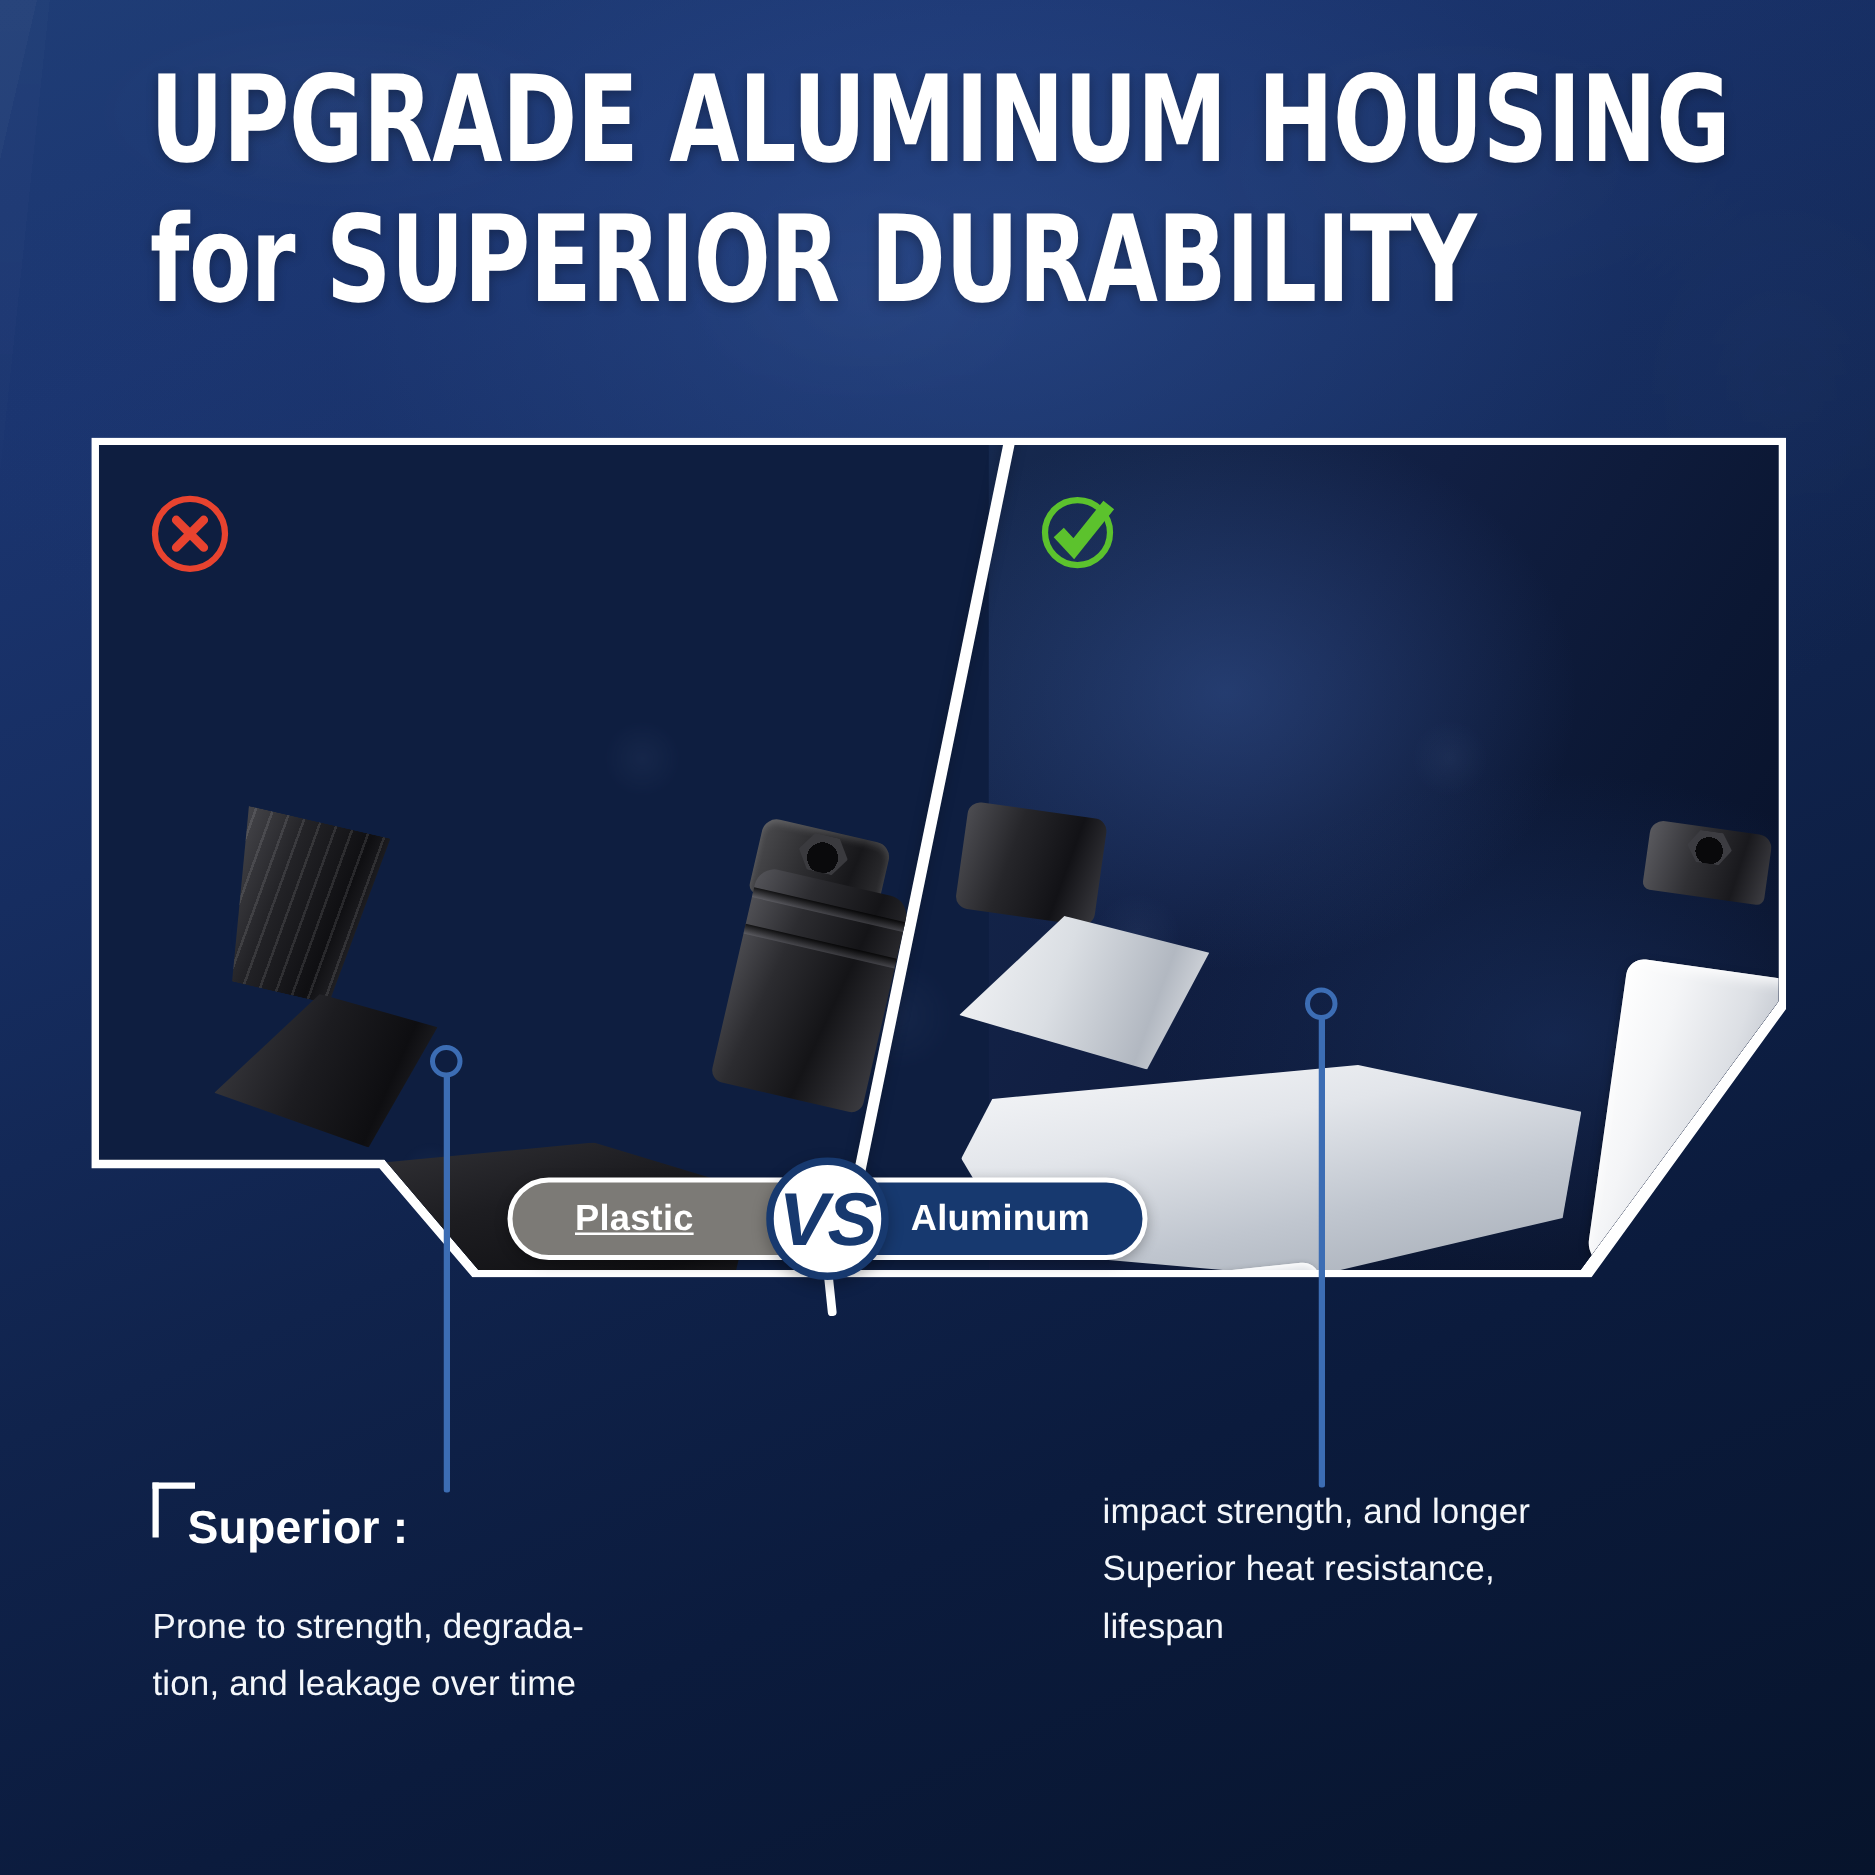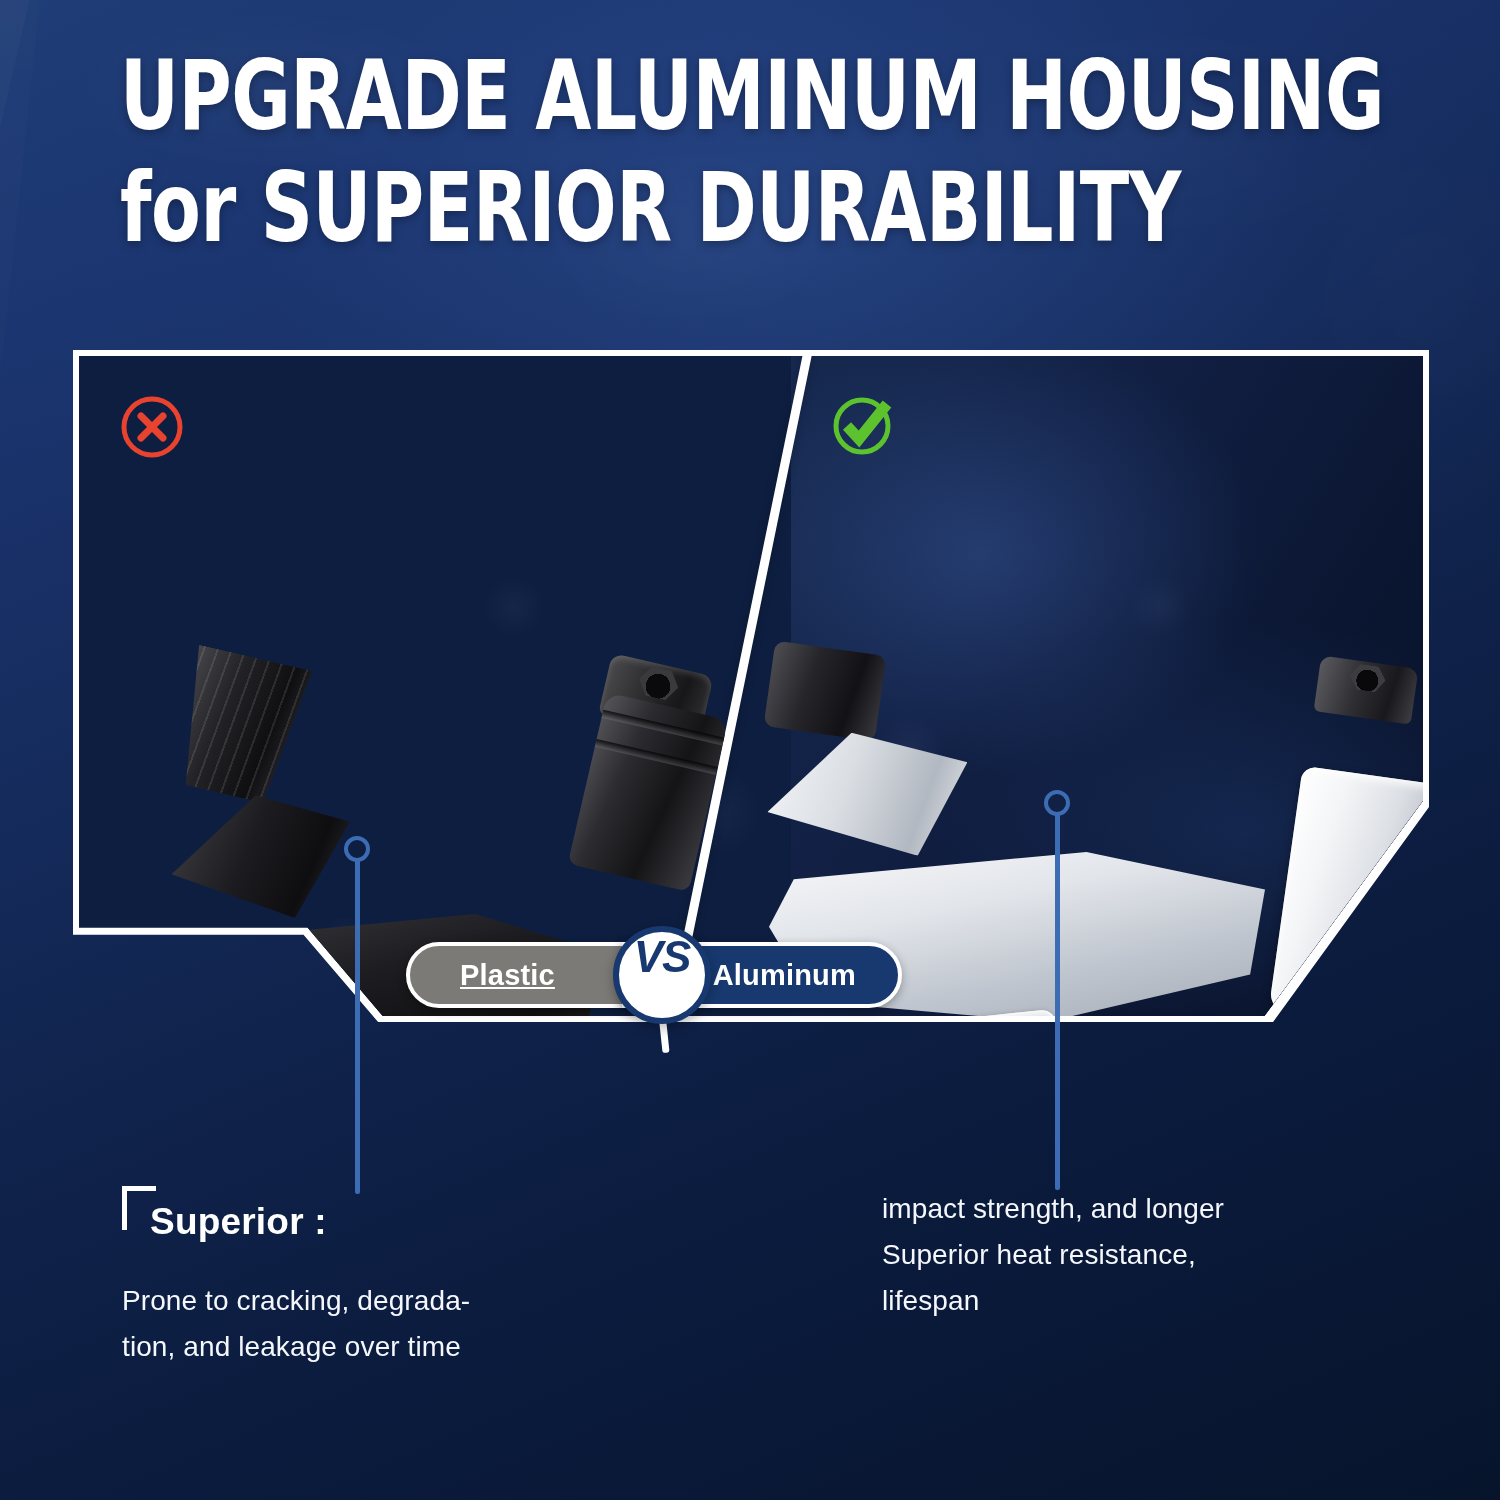--- a/index.html
+++ b/index.html
@@ -333,43 +333,44 @@
   .vs-pill-left {
     left: 0;
     width: 274px;
     background: #7c7a76;
     border-radius: 33px 0 0 33px;
     justify-content: flex-start;
     padding-left: 50px;
     text-decoration: underline;
   }
   .vs-pill-right {
-    right: 16px;
+    right: 0;
     width: 280px;
     background: #17396f;
     border-radius: 0 33px 33px 0;
     justify-content: flex-end;
     padding-right: 42px;
   }
   .vs-circle {
     position: absolute;
     left: 50%;
     top: 50%;
     transform: translate(-50%,-50%);
     width: 98px; height: 98px;
     border-radius: 50%;
     background: #ffffff;
     border: 6px solid #17396f;
     box-sizing: border-box;
     display: flex;
+    align-items: center;
     justify-content: center;
     color: #17396f;
     font-weight: 700;
     font-style: italic;
-    font-size: 44px;
+    font-size: 60px;
     letter-spacing: -1px;
     z-index: 3;
     box-shadow: 0 4px 12px rgba(0,0,0,0.28);
   }
   .vs-tail {
     position: absolute;
     left: 50%;
     top: 50%;
     transform: translate(-50%,0) rotate(-6deg);
     width: 7px; height: 78px;
@@ -527,21 +528,21 @@
       <span>VS</span>
     </div>
   </div>
 
   <div class="col col-left">
     <div class="col-head-wrap">
       <div class="corner-mark"></div>
       <div class="col-head">Superior :</div>
     </div>
     <div class="col-body">
-      <span>Prone to cracking, degrada-</span>
+      <span>Prone to strength, degrada-</span>
       <span>tion, and leakage over time</span>
     </div>
   </div>
 
   <div class="col col-right">
     <div class="col-body">
       <span>impact strength, and longer</span>
       <span>Superior heat resistance,</span>
       <span>lifespan</span>
     </div>

